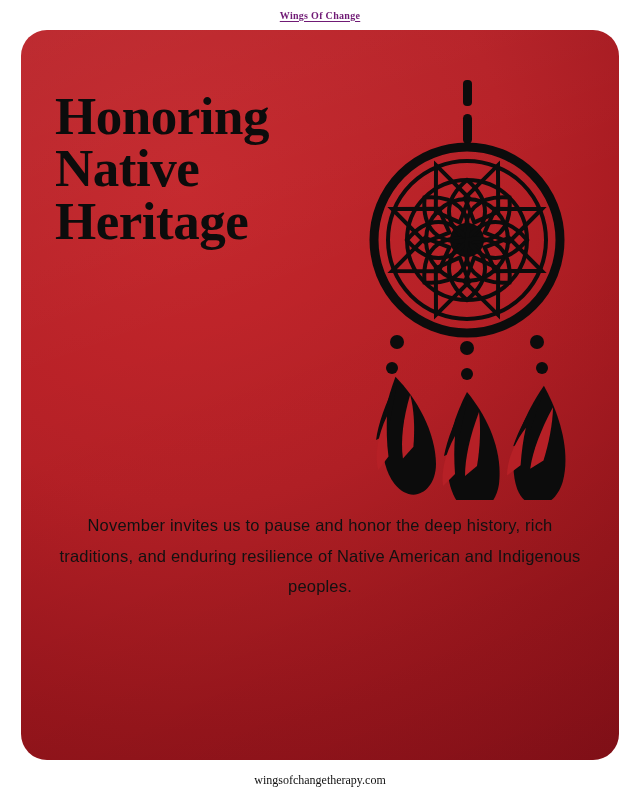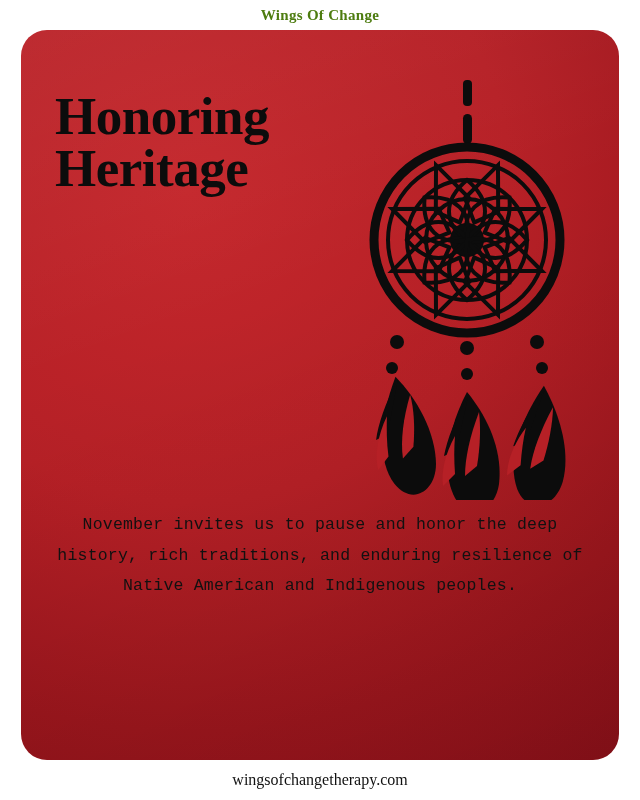--- a/index.html
+++ b/index.html
@@ -23,24 +23,25 @@
     align-items: center;
   }
   .brand-header {
     height: 30px;
     display: flex;
     align-items: center;
     justify-content: center;
   }
   .brand-header-text {
     font-family: "Liberation Serif", serif;
-    font-size: 15px;
+    font-size: 10px;
     font-weight: bold;
-    color: #4d7c0f;
+    color: #701a75;
     letter-spacing: 0.3px;
+    text-decoration: underline;
     text-underline-offset: 2px;
   }
   .poster {
     position: relative;
     width: 598px;
     height: 730px;
     border-radius: 26px;
     background:
       radial-gradient(ellipse 120% 95% at 28% 22%, #c4272c 0%, #b62026 45%, #9d161d 78%, #8e1119 100%);
     overflow: hidden;
@@ -79,57 +80,58 @@
     z-index: 2;
   }
   .body-copy {
     position: absolute;
     left: 34px;
     right: 34px;
     top: 480px;
     z-index: 3;
     text-align: center;
     color: #111111;
-    font-family: Liberation Mono, monospace;
+    font-family: Liberation Sans, sans-serif;
     font-size: 16.5px;
     line-height: 1.85;
     letter-spacing: 0.2px;
   }
   .body-copy p {
     margin: 0 0 20px 0;
   }
   .body-copy p:last-child {
     margin-bottom: 0;
   }
   .footer {
     flex: 1;
     display: flex;
     align-items: center;
     justify-content: center;
     width: 100%;
   }
   .footer-text {
     font-family: "Liberation Serif", serif;
-    font-size: 16px;
+    font-size: 12px;
     color: #111111;
   }
 </style>
 </head>
 <body>
 
 <div class="page">
 
   <div class="brand-header">
     <span class="brand-header-text">Wings Of Change</span>
   </div>
 
   <div class="poster">
 
     <div class="headline">
       <span class="ln">Honoring</span>
+      <span class="ln">Native</span>
       <span class="ln">Heritage</span>
     </div>
 
     <div class="dreamcatcher">
       <svg viewBox="0 0 250 420" width="250" height="420" aria-hidden="true">
         <g fill="#0c0c0c" stroke="#0c0c0c">
 
           <rect x="118" y="0" width="9" height="26" rx="4" stroke="none"></rect>
           <rect x="118" y="34" width="9" height="30" rx="4.5" stroke="none"></rect>
 

